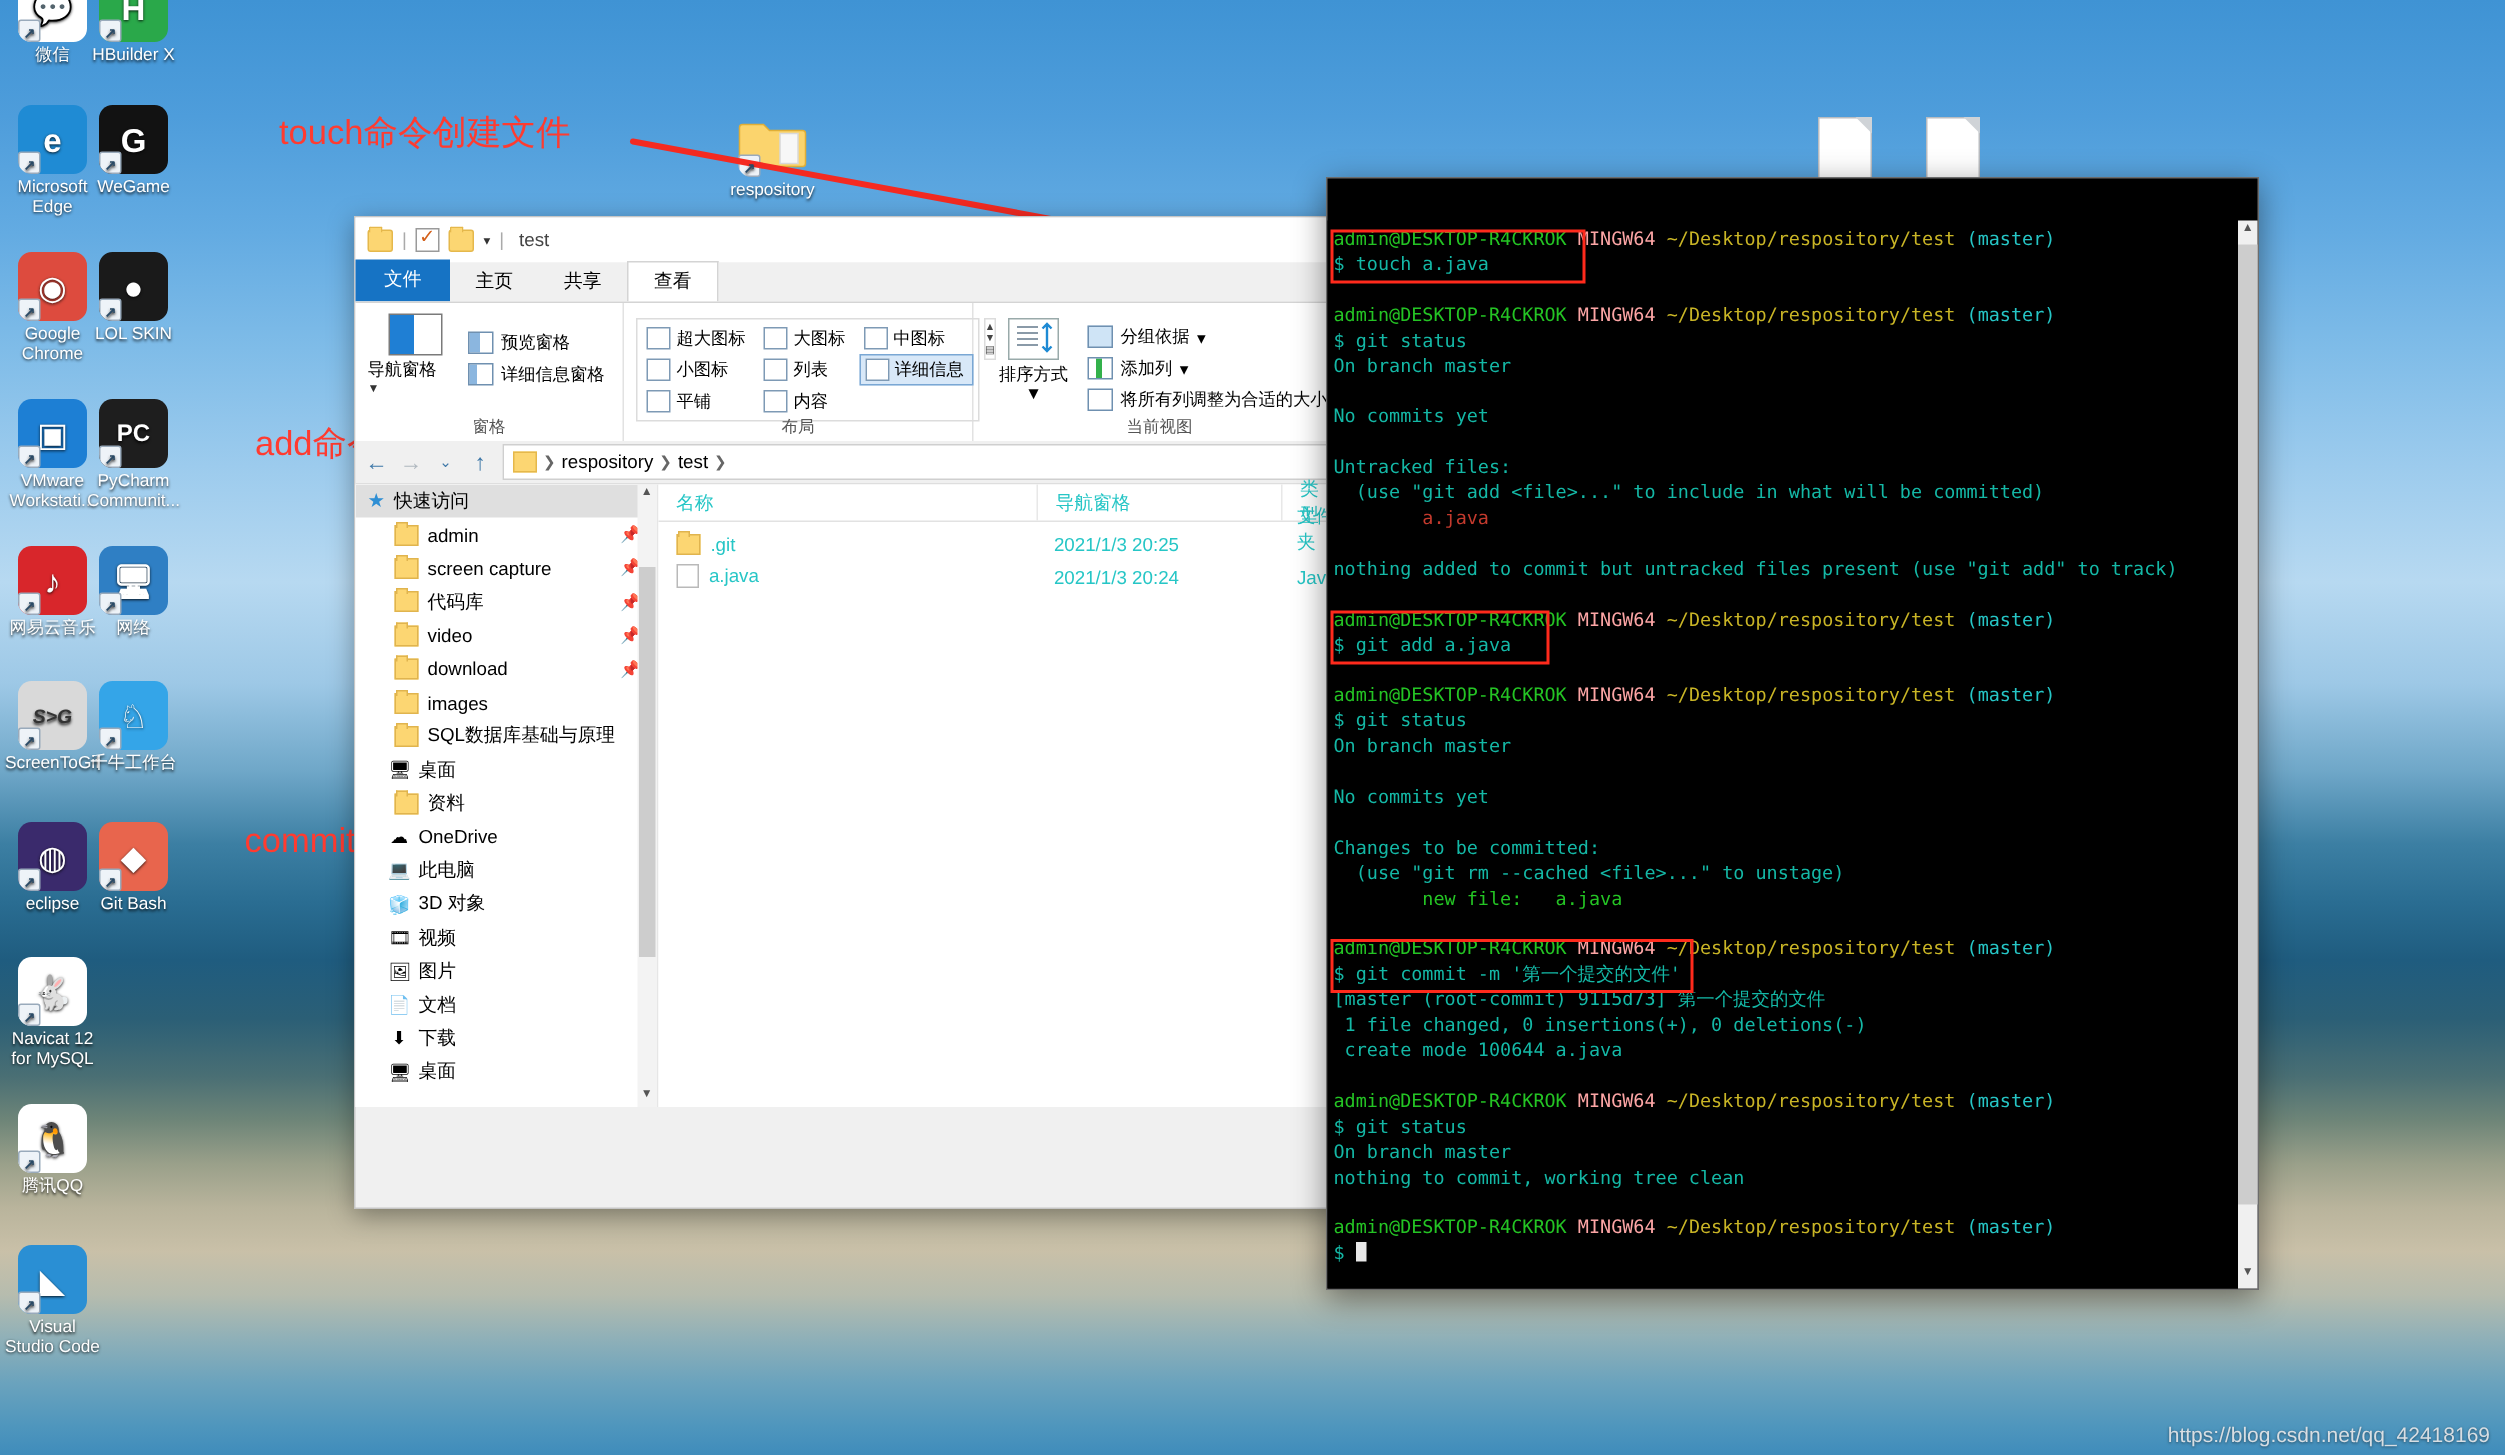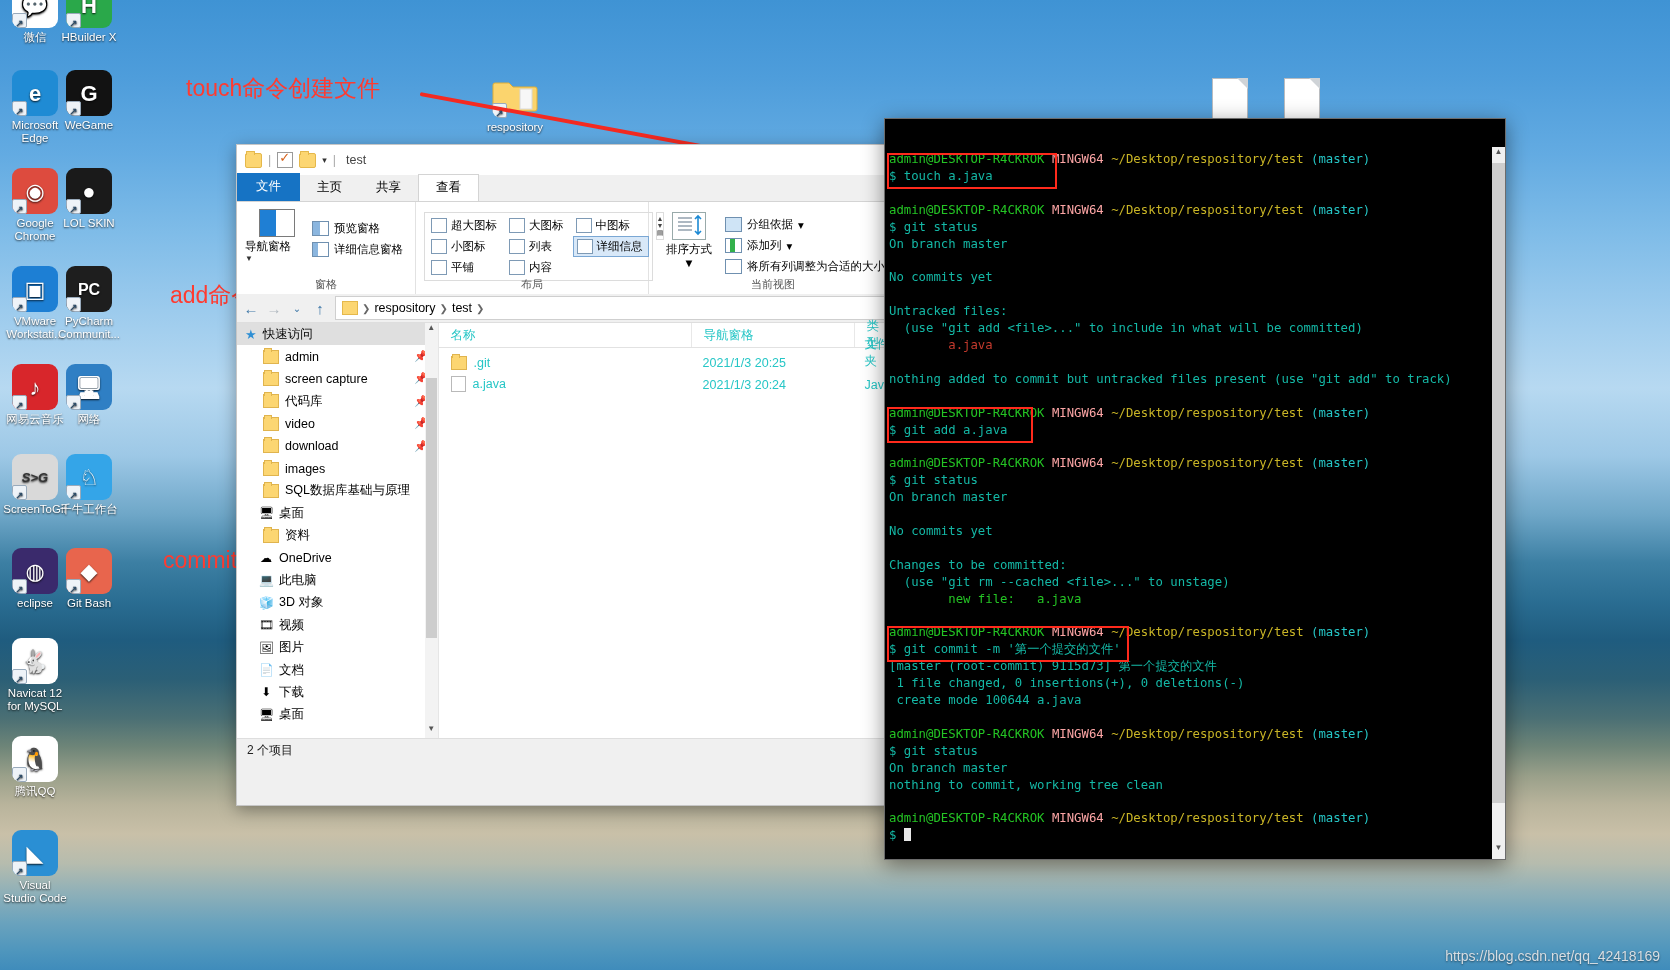--- a/index.html
+++ b/index.html
@@ -492,23 +492,20 @@
               <span style="width: 13px; height: 14px; background: rgb(255, 255, 255); border: 1px solid rgb(185, 185, 185); display: inline-block;"></span>
               <span>a.java</span>
             </div>
             <div class="c" style="width: 150px; margin-top: 23px;">2021/1/3 20:24</div>
             <div class="c" style="flex: 1 1 0%;">Java</div>
           </div>
         </div>
     </div>
   </div>
 
-  <div class="statusbar">
-    <span>2 个项目</span>
-  </div>
 </div>
 
 <div id="mingw">
   <div class="term" id="term"><div><div><span class="g">admin@DESKTOP-R4CKROK</span> <span class="m">MINGW64</span> <span class="y">~/Desktop/respository/test</span> <span class="c">(master)</span></div><div class="w">$ touch a.java</div><div>&nbsp;</div></div><div><div><span class="g">admin@DESKTOP-R4CKROK</span> <span class="m">MINGW64</span> <span class="y">~/Desktop/respository/test</span> <span class="c">(master)</span></div><div class="w">$ git status</div><div class="w">On branch master</div><div class="w">&nbsp;</div><div class="w">No commits yet</div><div class="w">&nbsp;</div><div class="w">Untracked files:</div><div class="w">  (use "git add &lt;file&gt;..." to include in what will be committed)</div><div class="r">        a.java</div><div class="w">&nbsp;</div><div class="w">nothing added to commit but untracked files present (use "git add" to track)</div><div>&nbsp;</div></div><div><div><span class="g">admin@DESKTOP-R4CKROK</span> <span class="m">MINGW64</span> <span class="y">~/Desktop/respository/test</span> <span class="c">(master)</span></div><div class="w">$ git add a.java</div><div>&nbsp;</div></div><div><div><span class="g">admin@DESKTOP-R4CKROK</span> <span class="m">MINGW64</span> <span class="y">~/Desktop/respository/test</span> <span class="c">(master)</span></div><div class="w">$ git status</div><div class="w">On branch master</div><div class="w">&nbsp;</div><div class="w">No commits yet</div><div class="w">&nbsp;</div><div class="w">Changes to be committed:</div><div class="w">  (use "git rm --cached &lt;file&gt;..." to unstage)</div><div class="g">        new file:   a.java</div><div>&nbsp;</div></div><div><div><span class="g">admin@DESKTOP-R4CKROK</span> <span class="m">MINGW64</span> <span class="y">~/Desktop/respository/test</span> <span class="c">(master)</span></div><div class="w">$ git commit -m '第一个提交的文件'</div><div class="w">[master (root-commit) 9115d73] 第一个提交的文件</div><div class="w"> 1 file changed, 0 insertions(+), 0 deletions(-)</div><div class="w"> create mode 100644 a.java</div><div>&nbsp;</div></div><div><div><span class="g">admin@DESKTOP-R4CKROK</span> <span class="m">MINGW64</span> <span class="y">~/Desktop/respository/test</span> <span class="c">(master)</span></div><div class="w">$ git status</div><div class="w">On branch master</div><div class="w">nothing to commit, working tree clean</div><div>&nbsp;</div></div><div><div><span class="g">admin@DESKTOP-R4CKROK</span> <span class="m">MINGW64</span> <span class="y">~/Desktop/respository/test</span> <span class="c">(master)</span></div><div class="w">$ <span style="display: inline-block; width: 7px; height: 13px; background: rgb(232, 232, 232); vertical-align: -2px;"></span></div></div></div>
   <div class="tscroll">
     <div class="ar" style="top:0;">▲</div>
     <div class="thumb"></div>
     <div class="ar" style="bottom:0;">▼</div>
   </div>
 <div class="hl" style="left: 2px; top: 34px; width: 166px; height: 32px;"></div>

